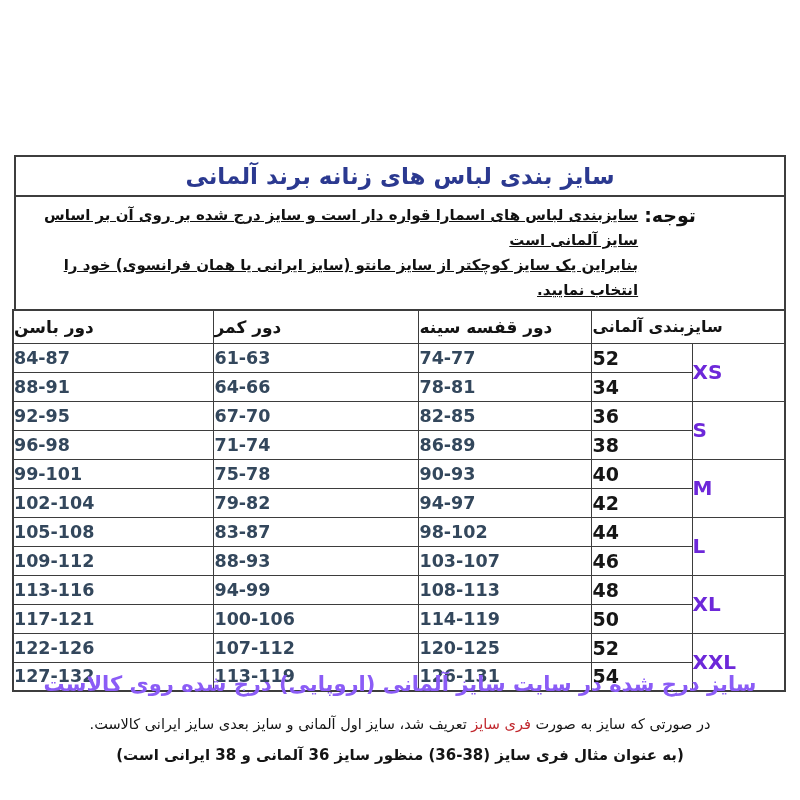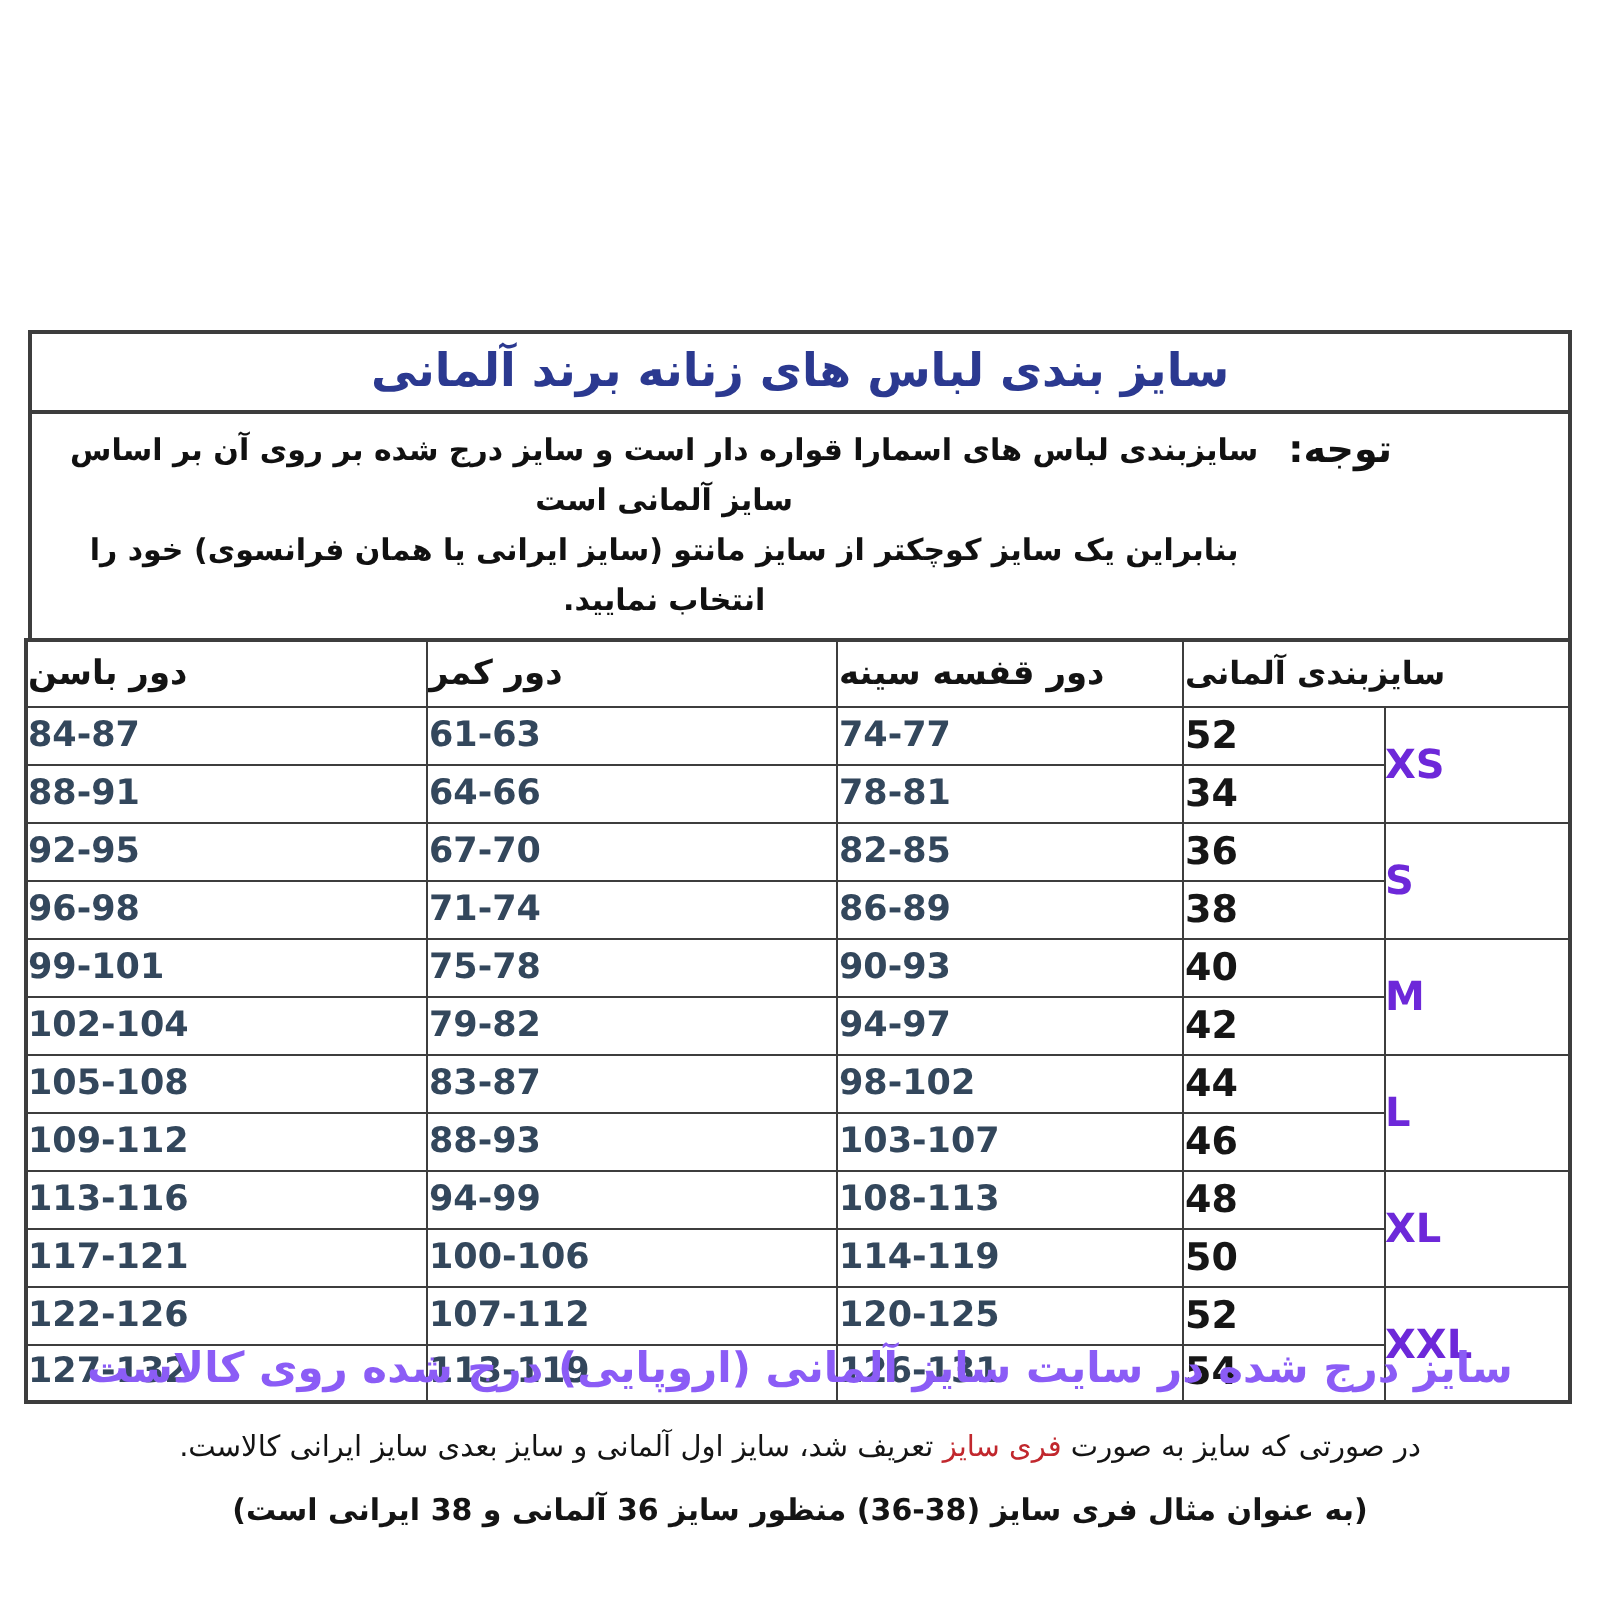--- a/index.html
+++ b/index.html
@@ -9,21 +9,21 @@
     background: #ffffff;
     font-family: "DejaVu Sans", "Liberation Sans", sans-serif;
     color: #111111;
     position: relative;
     overflow: hidden;
   }
   .sheet { position: absolute; inset: 0; }
 
   .chart-block {
     position: absolute;
-    left: 14px; top: 165px;
+    left: 14px; top: 155px;
     width: 772px;
     direction: rtl;
   }
 
   .title-box {
     border: 2px solid #3d3d3d;
     height: 42px;
     display: flex; align-items: center; justify-content: center;
     text-align: center;
   }
@@ -42,21 +42,21 @@
     align-items: flex-start;
     padding: 6px 88px 6px 10px;
   }
   .note-label {
     font-size: 19px;
     font-weight: bold;
     line-height: 25px;
     white-space: nowrap;
     margin-left: 6px;
   }
-  .note-lines { flex: 1; text-align: center; }
+  .note-lines { flex: 1; text-align: right; text-decoration: underline; }
   .note-line {
     font-size: 15px;
     font-weight: bold;
     line-height: 25px;
   }
 
   table.size-table {
     margin-top: -2px;
     width: 772px;
     border-collapse: collapse;

